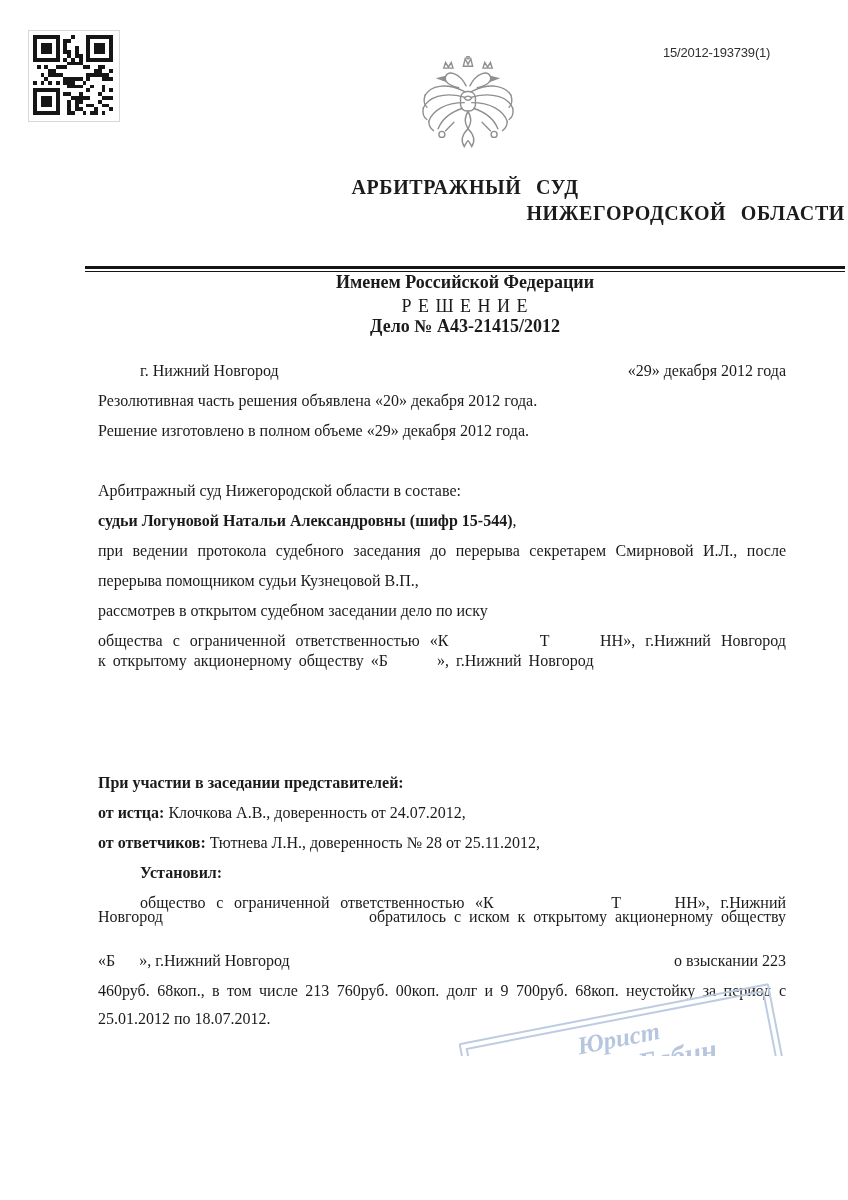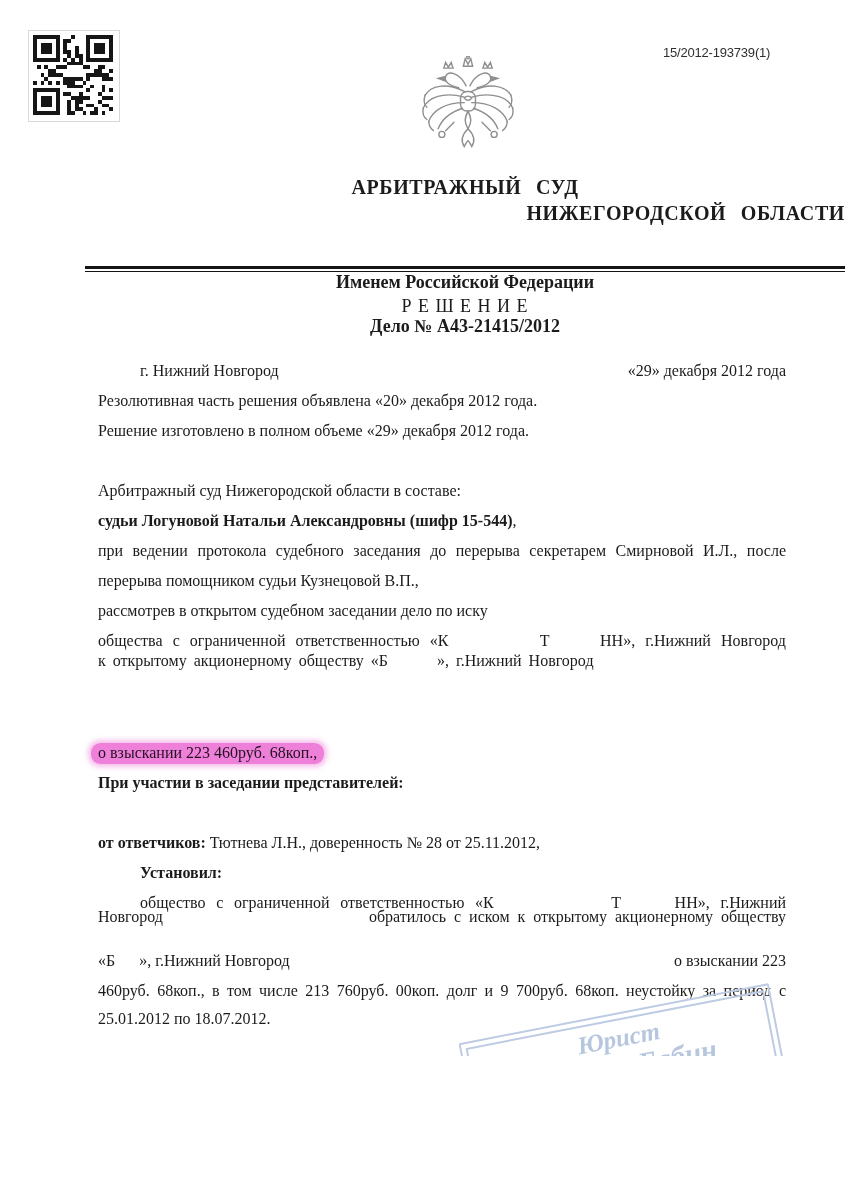--- a/index.html
+++ b/index.html
@@ -307,24 +307,24 @@
   <div class="ln" style="top:478px">Арбитражный суд Нижегородской области в составе:</div>
   <div class="ln" style="top:508px">
     <span class="b">судьи Логуновой Натальи Александровны (шифр 15-544)</span><span>,</span>
   </div>
   <div class="ln jl" style="top:538px">при ведении протокола судебного заседания до перерыва секретарем Смирновой И.Л., после</div>
   <div class="ln" style="top:568px">перерыва помощником судьи Кузнецовой В.П.,</div>
   <div class="ln" style="top:598px">рассмотрев в открытом судебном заседании дело по иску</div>
   <div class="ln jl" style="top:628px">общества с ограниченной ответственностью «К&nbsp;&nbsp;&nbsp;&nbsp;&nbsp;&nbsp;&nbsp;&nbsp;&nbsp;Т&nbsp;&nbsp;&nbsp;&nbsp;&nbsp;НН», г.Нижний Новгород</div>
   <div class="ln ws" style="top:648px">к открытому акционерному обществу «Б&nbsp;&nbsp;&nbsp;&nbsp;&nbsp;&nbsp;&nbsp;», г.Нижний Новгород</div>
 
-  <div class="ln" style="top:740px">
-    <span class="hl">о взыскании 223 460руб. 68коп.,</span>
-  </div>
   <div class="ln b" style="top:770px">При участии в заседании представителей:</div>
+  <div class="ln" style="top:800px">
+    <span class="b">от истца:</span><span> Клочкова А.В., доверенность от 24.07.2012,</span>
+  </div>
   <div class="ln" style="top:830px">
     <span class="b">от ответчиков:</span><span> Тютнева Л.Н., доверенность № 28 от 25.11.2012,</span>
   </div>
   <div class="ln b ind" style="top:860px">Установил:</div>
 
   <div class="ln jl" style="top:890px;text-indent:42px">общество с ограниченной ответственностью «К&nbsp;&nbsp;&nbsp;&nbsp;&nbsp;&nbsp;&nbsp;&nbsp;&nbsp;&nbsp;&nbsp;Т&nbsp;&nbsp;&nbsp;&nbsp;&nbsp;НН», г.Нижний</div>
   <div class="ln jl" style="top:904px">Новгород&nbsp;&nbsp;&nbsp;&nbsp;&nbsp;&nbsp;&nbsp;&nbsp;&nbsp;&nbsp;&nbsp;&nbsp;&nbsp;&nbsp;&nbsp;&nbsp;&nbsp;&nbsp;&nbsp;&nbsp;&nbsp;&nbsp;&nbsp;&nbsp;&nbsp;&nbsp;обратилось с иском к открытому акционерному обществу</div>
   <div class="ln flexln" style="top:948px">
     <span>«Б&nbsp;&nbsp;&nbsp;&nbsp;&nbsp;&nbsp;», г.Нижний Новгород</span>
     <span>о взыскании 223</span>

